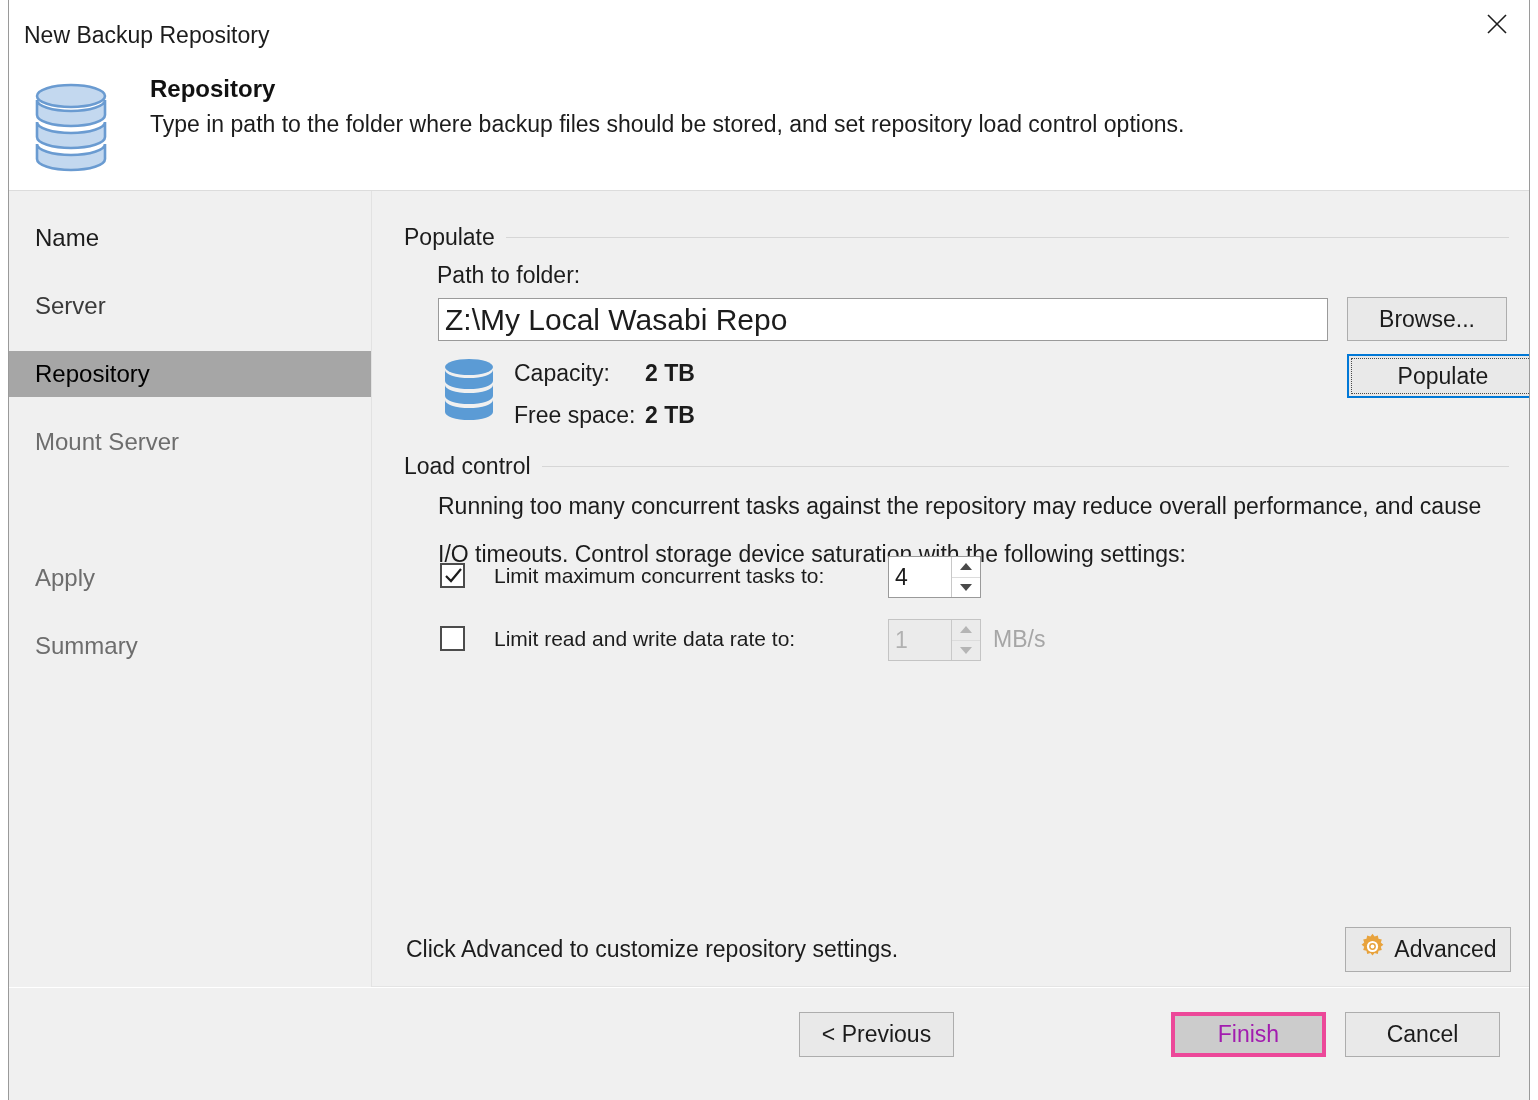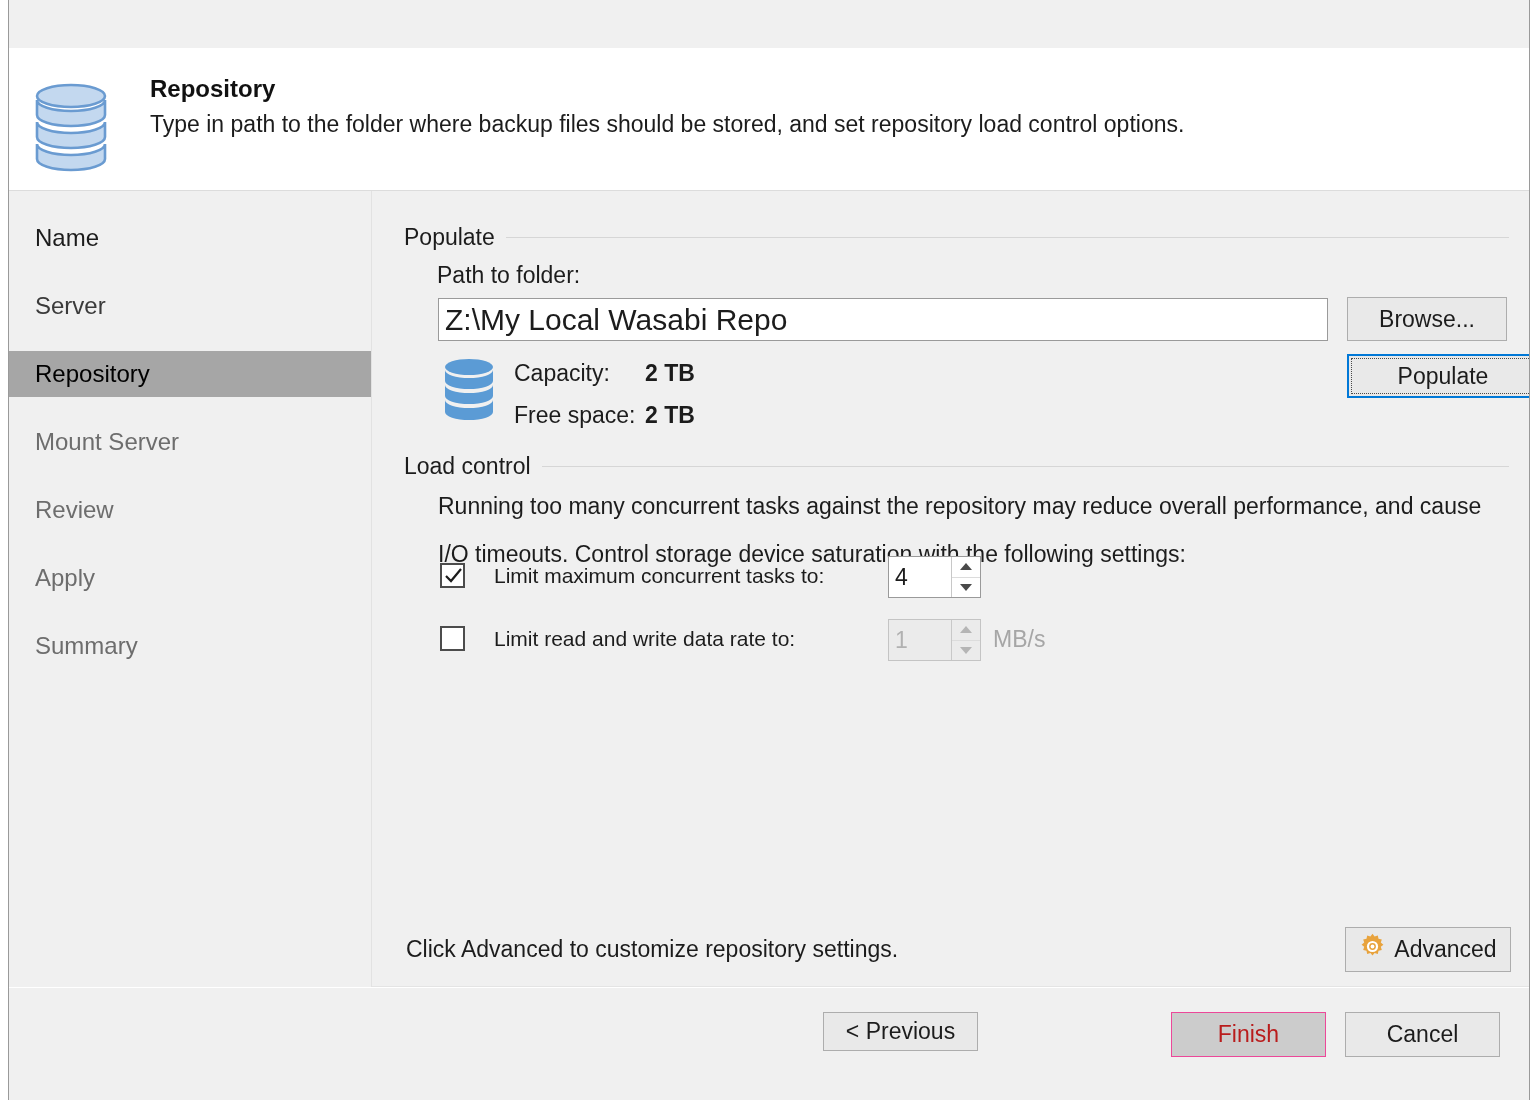--- a/index.html
+++ b/index.html
@@ -193,22 +193,22 @@
     background: #e9e9e9;
   }
   .btn.focused .focus-ring {
     position: absolute;
     left: 2px; top: 2px; right: 2px; bottom: 2px;
     border: 1px dotted #4a4a4a;
     pointer-events: none;
   }
   .btn.disabled {
     background: #cccccc;
-    border: 1px solid #ec4899;
-    color: #b91c1c;
+    border: 4px solid #ec4899;
+    color: #a21caf;
   }
 
   
   .cap-icon {
     position: absolute;
     left: 434px;
     top: 356px;
     width: 52px;
     height: 64px;
   }
@@ -333,20 +333,29 @@
 <body>
 
 <div class="dialog">
 
   <div class="bg-artifact bg-a1"></div>
   <div class="bg-artifact bg-a2"></div>
   <div class="bg-artifact bg-a3"></div>
   <div class="bg-artifact bg-a4"></div>
   <div class="bg-artifact bg-a5"></div>
 
+  <div class="titlebar">
+    <div class="title-text">New Backup Repository</div>
+    <div class="close-btn">
+      <svg width="22" height="22" viewBox="0 0 22 22">
+        <line x1="2" y1="2" x2="20" y2="20" stroke="#1c1c1c" stroke-width="1.6"></line>
+        <line x1="20" y1="2" x2="2" y2="20" stroke="#1c1c1c" stroke-width="1.6"></line>
+      </svg>
+    </div>
+  </div>
 
   <div class="header">
     <div class="header-icon">
       <svg width="80" height="104" viewBox="0 0 80 104">
         <g fill="#c3d8ef" stroke="#6a9bd1" stroke-width="2.6">
           <path d="M6 72 a34 11 0 0 0 68 0 v15 a34 11 0 0 1 -68 0 z"></path>
           <path d="M6 50 a34 11 0 0 0 68 0 v15 a34 11 0 0 1 -68 0 z"></path>
           <path d="M6 28 a34 11 0 0 0 68 0 v15 a34 11 0 0 1 -68 0 z"></path>
           <ellipse cx="40" cy="24" rx="34" ry="11"></ellipse>
         </g>
@@ -361,23 +370,20 @@
         <span class="lbl">Name</span>
       </div>
     <div class="side-item" style="top:92px;  color:#3a3a3a;">
         <span class="lbl">Server</span>
       </div>
     <div class="side-item selected" style="top:160px;">
         <span class="lbl">Repository</span>
       </div>
     <div class="side-item" style="top:228px; color:#6d6d6d;">
         <span class="lbl">Mount Server</span>
-      </div>
-    <div class="side-item" style="top:296px; color:#6d6d6d;">
-        <span class="lbl">Review</span>
       </div>
     <div class="side-item" style="top:364px; color:#6d6d6d;">
         <span class="lbl">Apply</span>
       </div>
     <div class="side-item" style="top:432px; color:#6d6d6d;">
         <span class="lbl">Summary</span>
       </div>
   </div>
 
   <div class="content">
@@ -471,18 +477,18 @@
           <circle cx="13.5" cy="13.5" r="3.4" fill="#e8a33d"></circle>
           <circle cx="13.5" cy="13.5" r="1.9" fill="#ffffff"></circle>
         </svg>
       </span>
       <span>Advanced</span>
     </button>
 
   </div>
 
   <div class="footer">
-    <button class="btn" style="left:814px; top:24px; width:155px; height:39px;">&lt; Previous</button>
+    <button class="btn" style="left:790px; top:24px; width:155px; height:45px;">&lt; Previous</button>
     <button class="btn disabled" style="left:1162px; top:24px; width:155px; height:45px;">Finish</button>
     <button class="btn" style="left:1336px; top:24px; width:155px; height:45px;">Cancel</button>
   </div>
 
 </div>
 
 </body></html>

